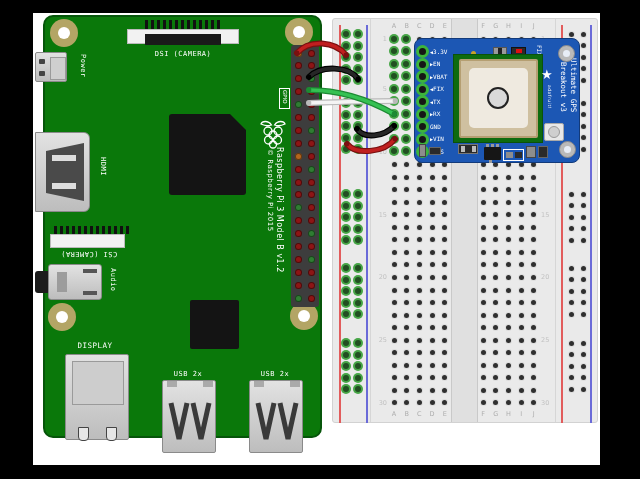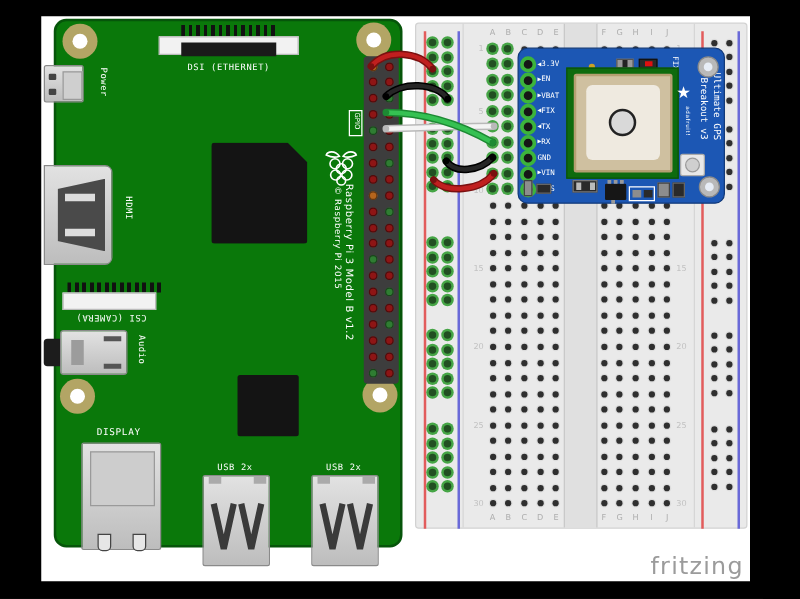--- a/index.html
+++ b/index.html
@@ -514,21 +514,21 @@
       <div class="abs port" style="left:-10px;top:35px;width:32px;height:30px;">
         <div class="abs" style="left:3px;top:6px;width:6px;height:5px;background:#444;border-radius:1px;"></div>
         <div class="abs" style="left:3px;top:18px;width:6px;height:5px;background:#444;border-radius:1px;"></div>
         <div class="abs" style="left:14px;top:4px;width:14px;height:21px;background:#cfcfcf;border:1px solid #9a9a9a;"></div>
       </div>
       <div class="abs silk mono vlabel" style="left:42px;top:37px;">Power</div>
 
       <div class="abs teeth" style="left:100px;top:3px;width:76px;height:9px;"></div>
       <div class="abs" style="left:82px;top:12px;width:112px;height:15px;background:#f2f2f2;border:1px solid #bbb;box-sizing:border-box;"></div>
       <div class="abs" style="left:100px;top:17px;width:76px;height:11px;background:#1a1a1a;"></div>
-      <div class="abs silk mono" style="left:88px;top:33px;width:100px;text-align:center;">DSI (ETHERNET)</div>
+      <div class="abs silk mono" style="left:88px;top:33px;width:100px;text-align:center;">DSI (CAMERA)</div>
 
       <div class="abs port" style="left:-10px;top:115px;width:55px;height:80px;border-radius:0 6px 6px 0;">
         <div class="abs" style="left:10px;top:10px;width:38px;height:58px;background:#4a4a4a;clip-path:polygon(0 14%,100% 0,100% 100%,0 86%);"></div>
         <div class="abs" style="left:16px;top:22px;width:24px;height:6px;background:#ddd;"></div>
         <div class="abs" style="left:16px;top:50px;width:24px;height:6px;background:#ddd;"></div>
       </div>
       <div class="abs silk mono vlabel" style="left:62px;top:140px;">HDMI</div>
 
       <div class="abs teeth" style="left:9px;top:209px;width:76px;height:8px;"></div>
       <div class="abs" style="left:5px;top:217px;width:75px;height:14px;background:#f2f2f2;border:1px solid #bbb;box-sizing:border-box;"></div>
@@ -733,15 +733,14 @@
           <path d="M324,116 C331,126 351,124 361,113" fill="none" stroke="#262626" stroke-width="3.6" stroke-linecap="round"></path>
           <circle cx="324" cy="116" r="2.4" fill="#000000"></circle>
           <circle cx="361" cy="113" r="2.4" fill="#000000"></circle>
           <path d="M314,131 C323,142 351,140 362,126" fill="none" stroke="#7a1010" stroke-width="6" stroke-linecap="round"></path>
           <path d="M314,131 C323,142 351,140 362,126" fill="none" stroke="#c01f1f" stroke-width="3.6" stroke-linecap="round"></path>
           <circle cx="314" cy="131" r="2.4" fill="#7a1010"></circle>
           <circle cx="362" cy="126" r="2.4" fill="#7a1010"></circle>
         </g>
     </svg>
 
-    <div class="abs watermark" style="right:5px;top:429px;">fritzing</div>
   </div>
 </div>
 
 </body></html>

